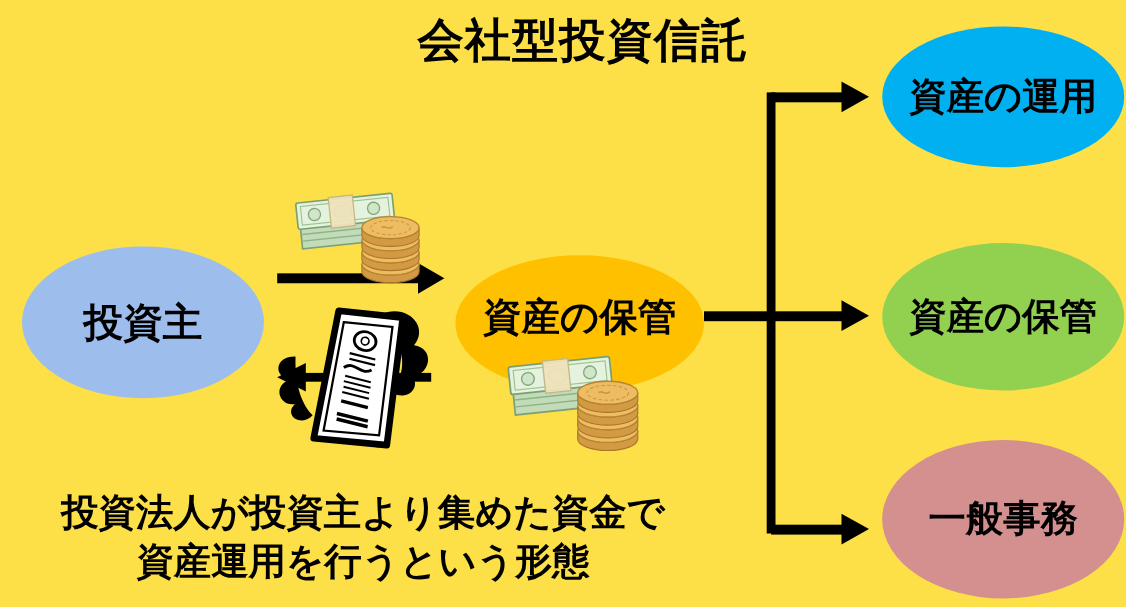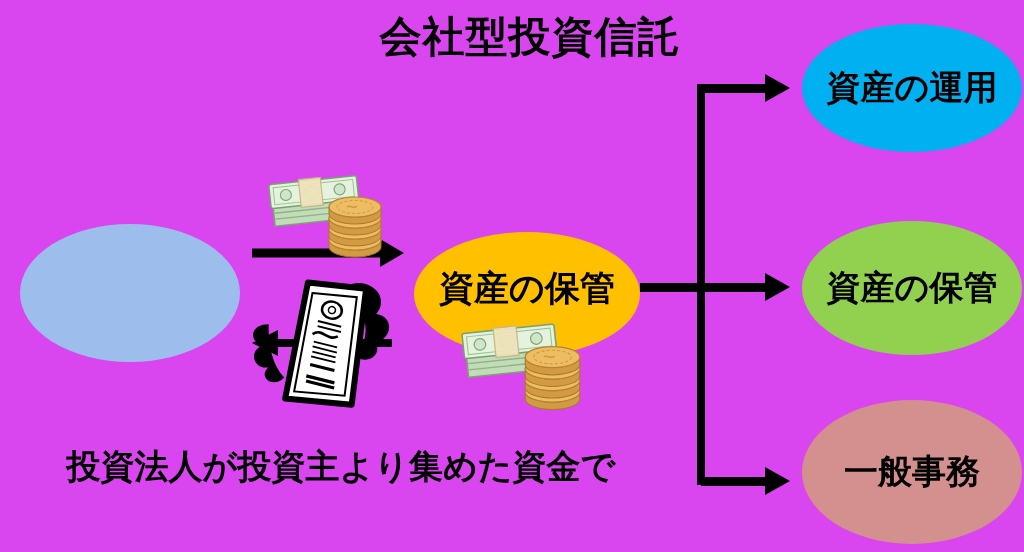--- a/index.html
+++ b/index.html
@@ -1,32 +1,32 @@
 <!DOCTYPE html>
 <html><head>
 <meta charset="utf-8">
 <style>
   html,body { margin:0; padding:0; background:#fff; }
   #stage {
-    position:relative; width:1024px; height:552px; background:#d946ef;
+    position:relative; width:1024px; height:552px; background:#fde047;
     font-family:"Liberation Sans","DejaVu Sans",sans-serif; overflow:hidden;
   }
   #diagram-svg { position:absolute; left:0; top:0; }
   .label {
     position:absolute; display:flex; align-items:center; justify-content:center;
     font-weight:bold; color:#000; white-space:nowrap;
   }
   .title { left:262px; top:12px; width:536px; height:50px; font-size:42px; letter-spacing:1px; }
   .lbl-investor    { left:30px;  top:271px; width:200px; height:44px; font-size:36px; }
   .lbl-corporation { left:417px; top:266px; width:220px; height:44px; font-size:35px; }
   .lbl-operation   { left:792px; top:66px;  width:240px; height:44px; font-size:34px; }
   .lbl-custody     { left:792px; top:266px; width:240px; height:44px; font-size:34px; }
   .lbl-admin       { left:792px; top:450px; width:240px; height:44px; font-size:34px; }
   .caption {
-    position:absolute; left:36px; top:444px; width:610px; text-align:center;
+    position:absolute; left:25px; top:444px; width:610px; text-align:center;
     font-weight:bold; color:#000; font-size:34px; line-height:45px;
   }
 </style>
 </head>
 <body>
 
 <div id="stage">
 
   <svg id="diagram-svg" width="1024" height="552" viewBox="0 0 1024 552">
     <defs>
@@ -111,21 +111,23 @@
       <line x1="-9" y1="8" x2="15" y2="8" stroke="#000" stroke-width="1.8"></line>
       <line x1="-9" y1="13" x2="16" y2="13" stroke="#000" stroke-width="1.8"></line>
       <line x1="-8" y1="21" x2="17" y2="21" stroke="#000" stroke-width="3"></line>
       <line x1="-9" y1="33" x2="20" y2="33" stroke="#000" stroke-width="3.2"></line>
       <line x1="-8" y1="38" x2="21" y2="38" stroke="#000" stroke-width="3.2"></line>
     </g>
   </svg>
 
   <div class="label title">会社型投資信託</div>
 
+  <div class="label lbl-investor">投資主</div>
   <div class="label lbl-corporation">資産の保管</div>
   <div class="label lbl-operation">資産の運用</div>
   <div class="label lbl-custody">資産の保管</div>
   <div class="label lbl-admin">一般事務</div>
 
   <div class="caption">
     <div>投資法人が投資主より集めた資金で</div>
+    <div>資産運用を行うという形態</div>
   </div>
 </div>
 
 </body></html>

